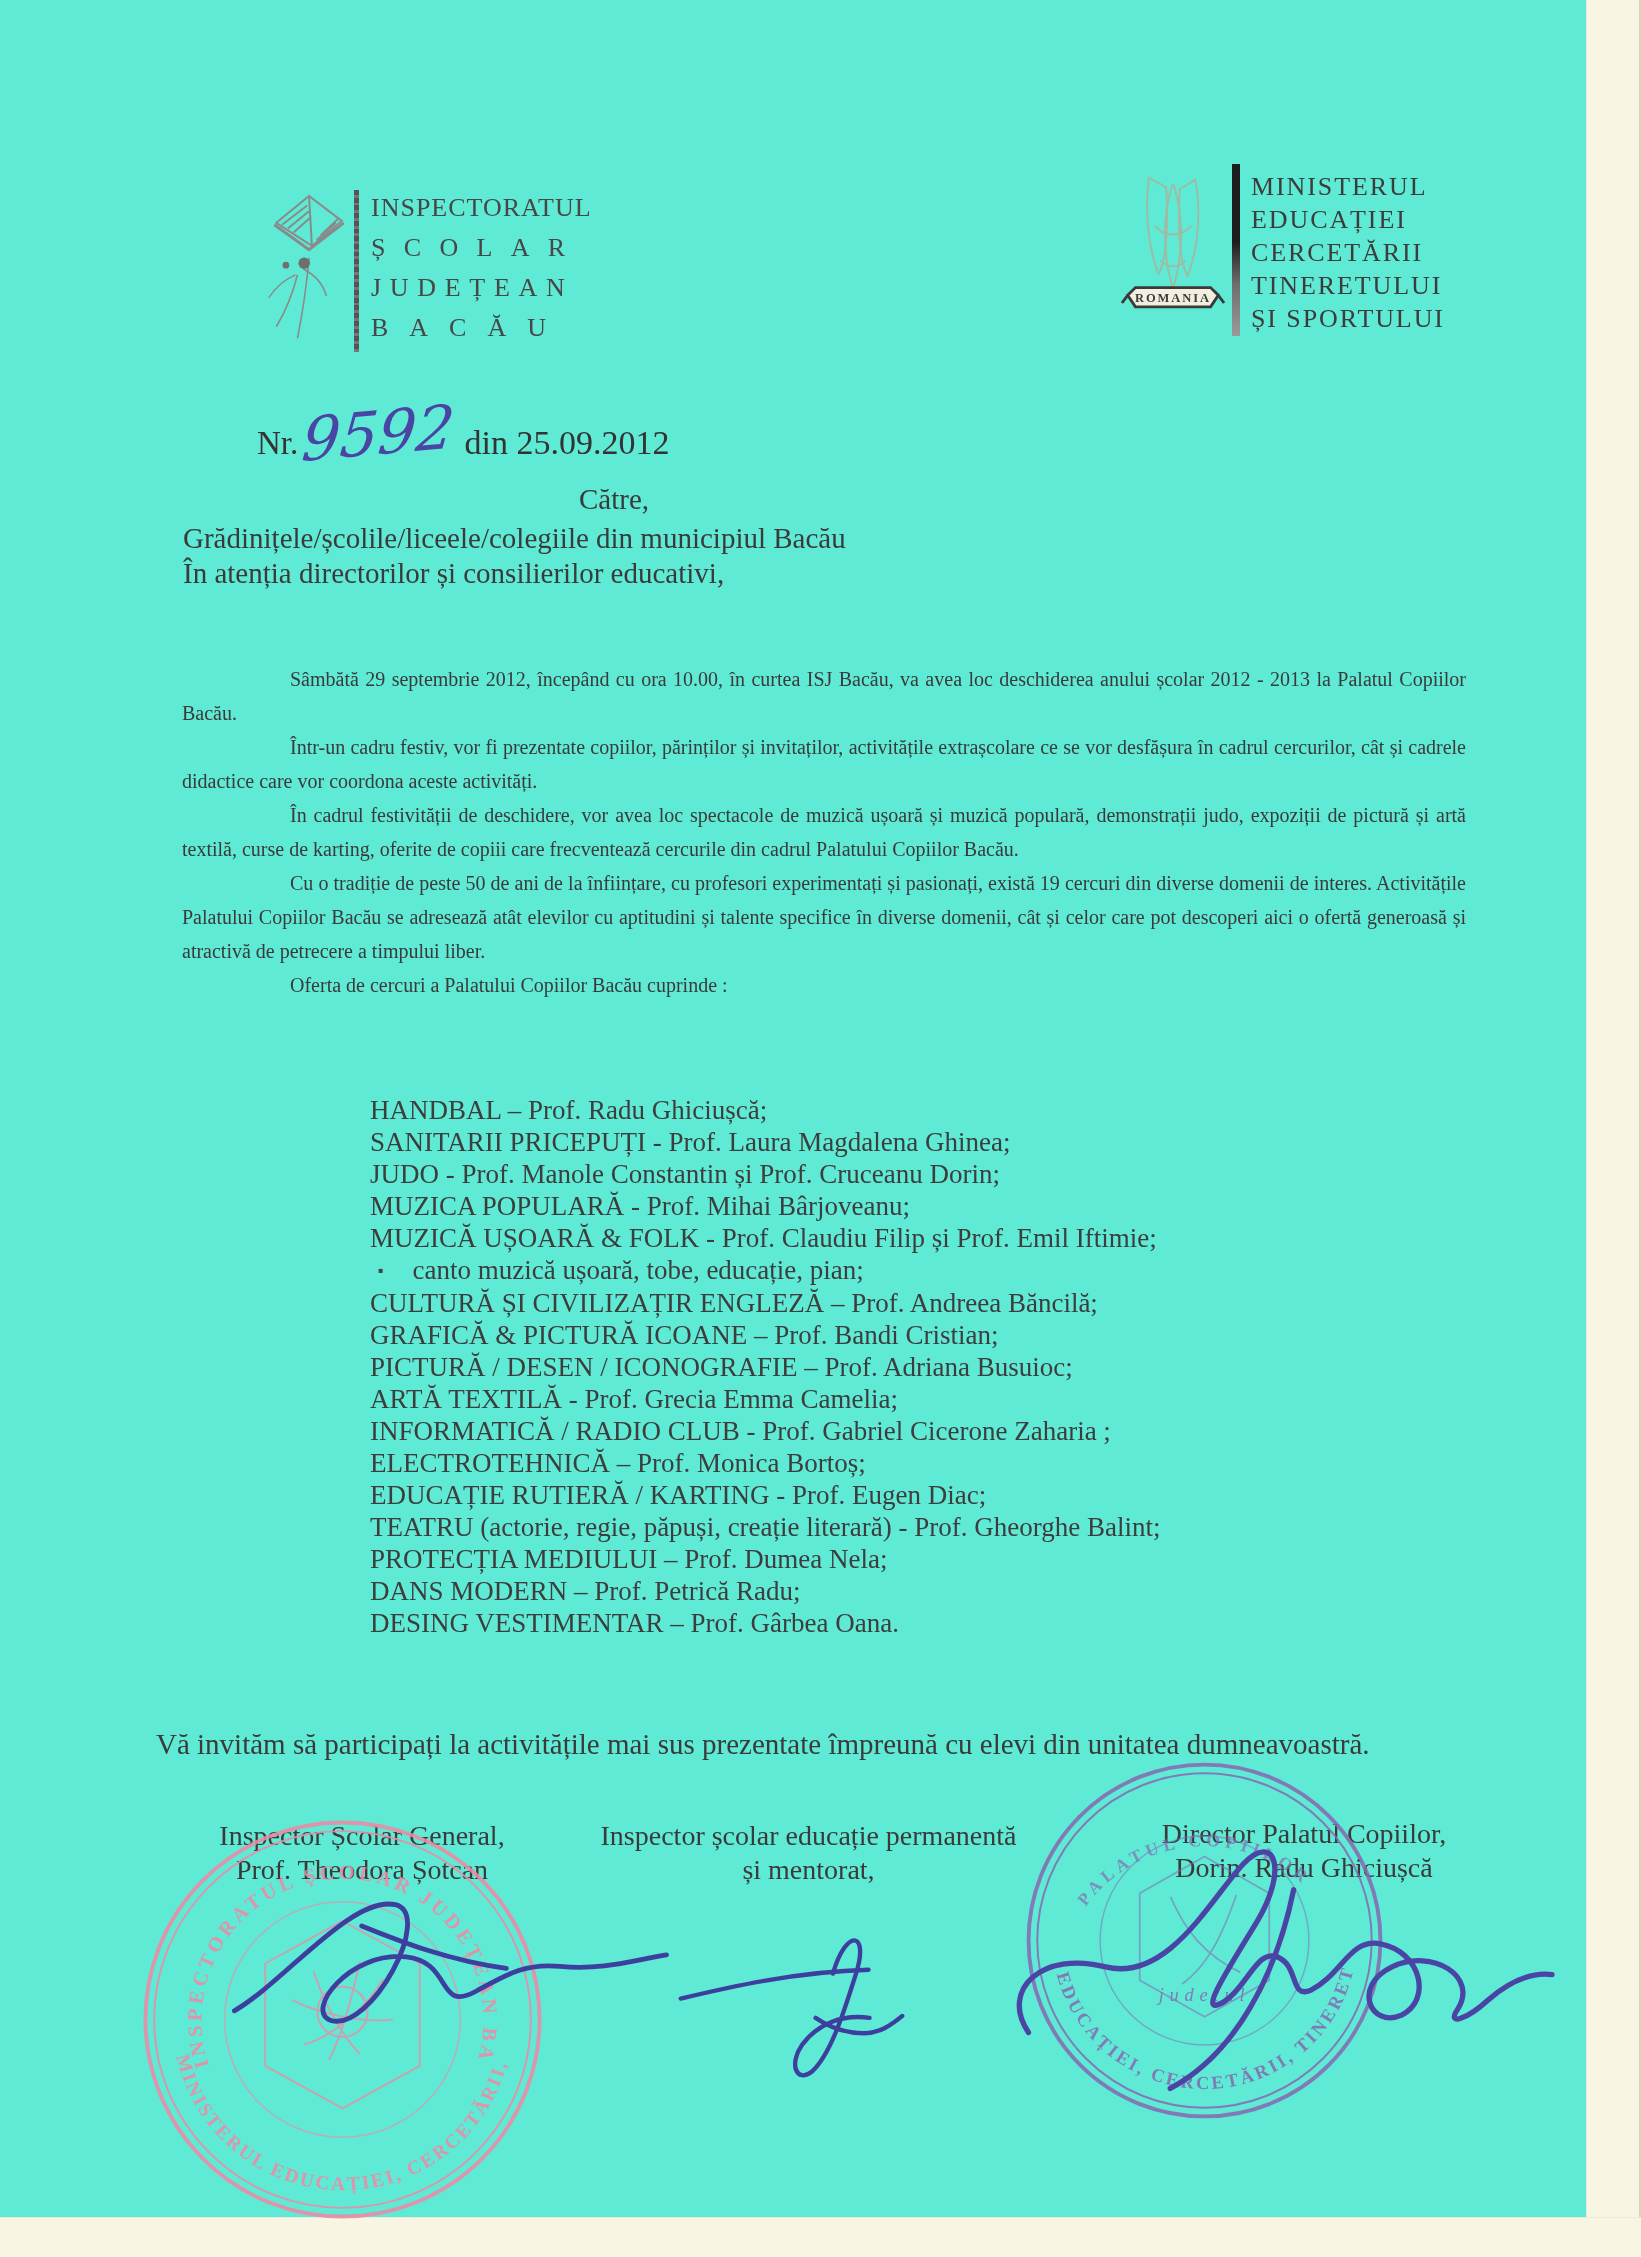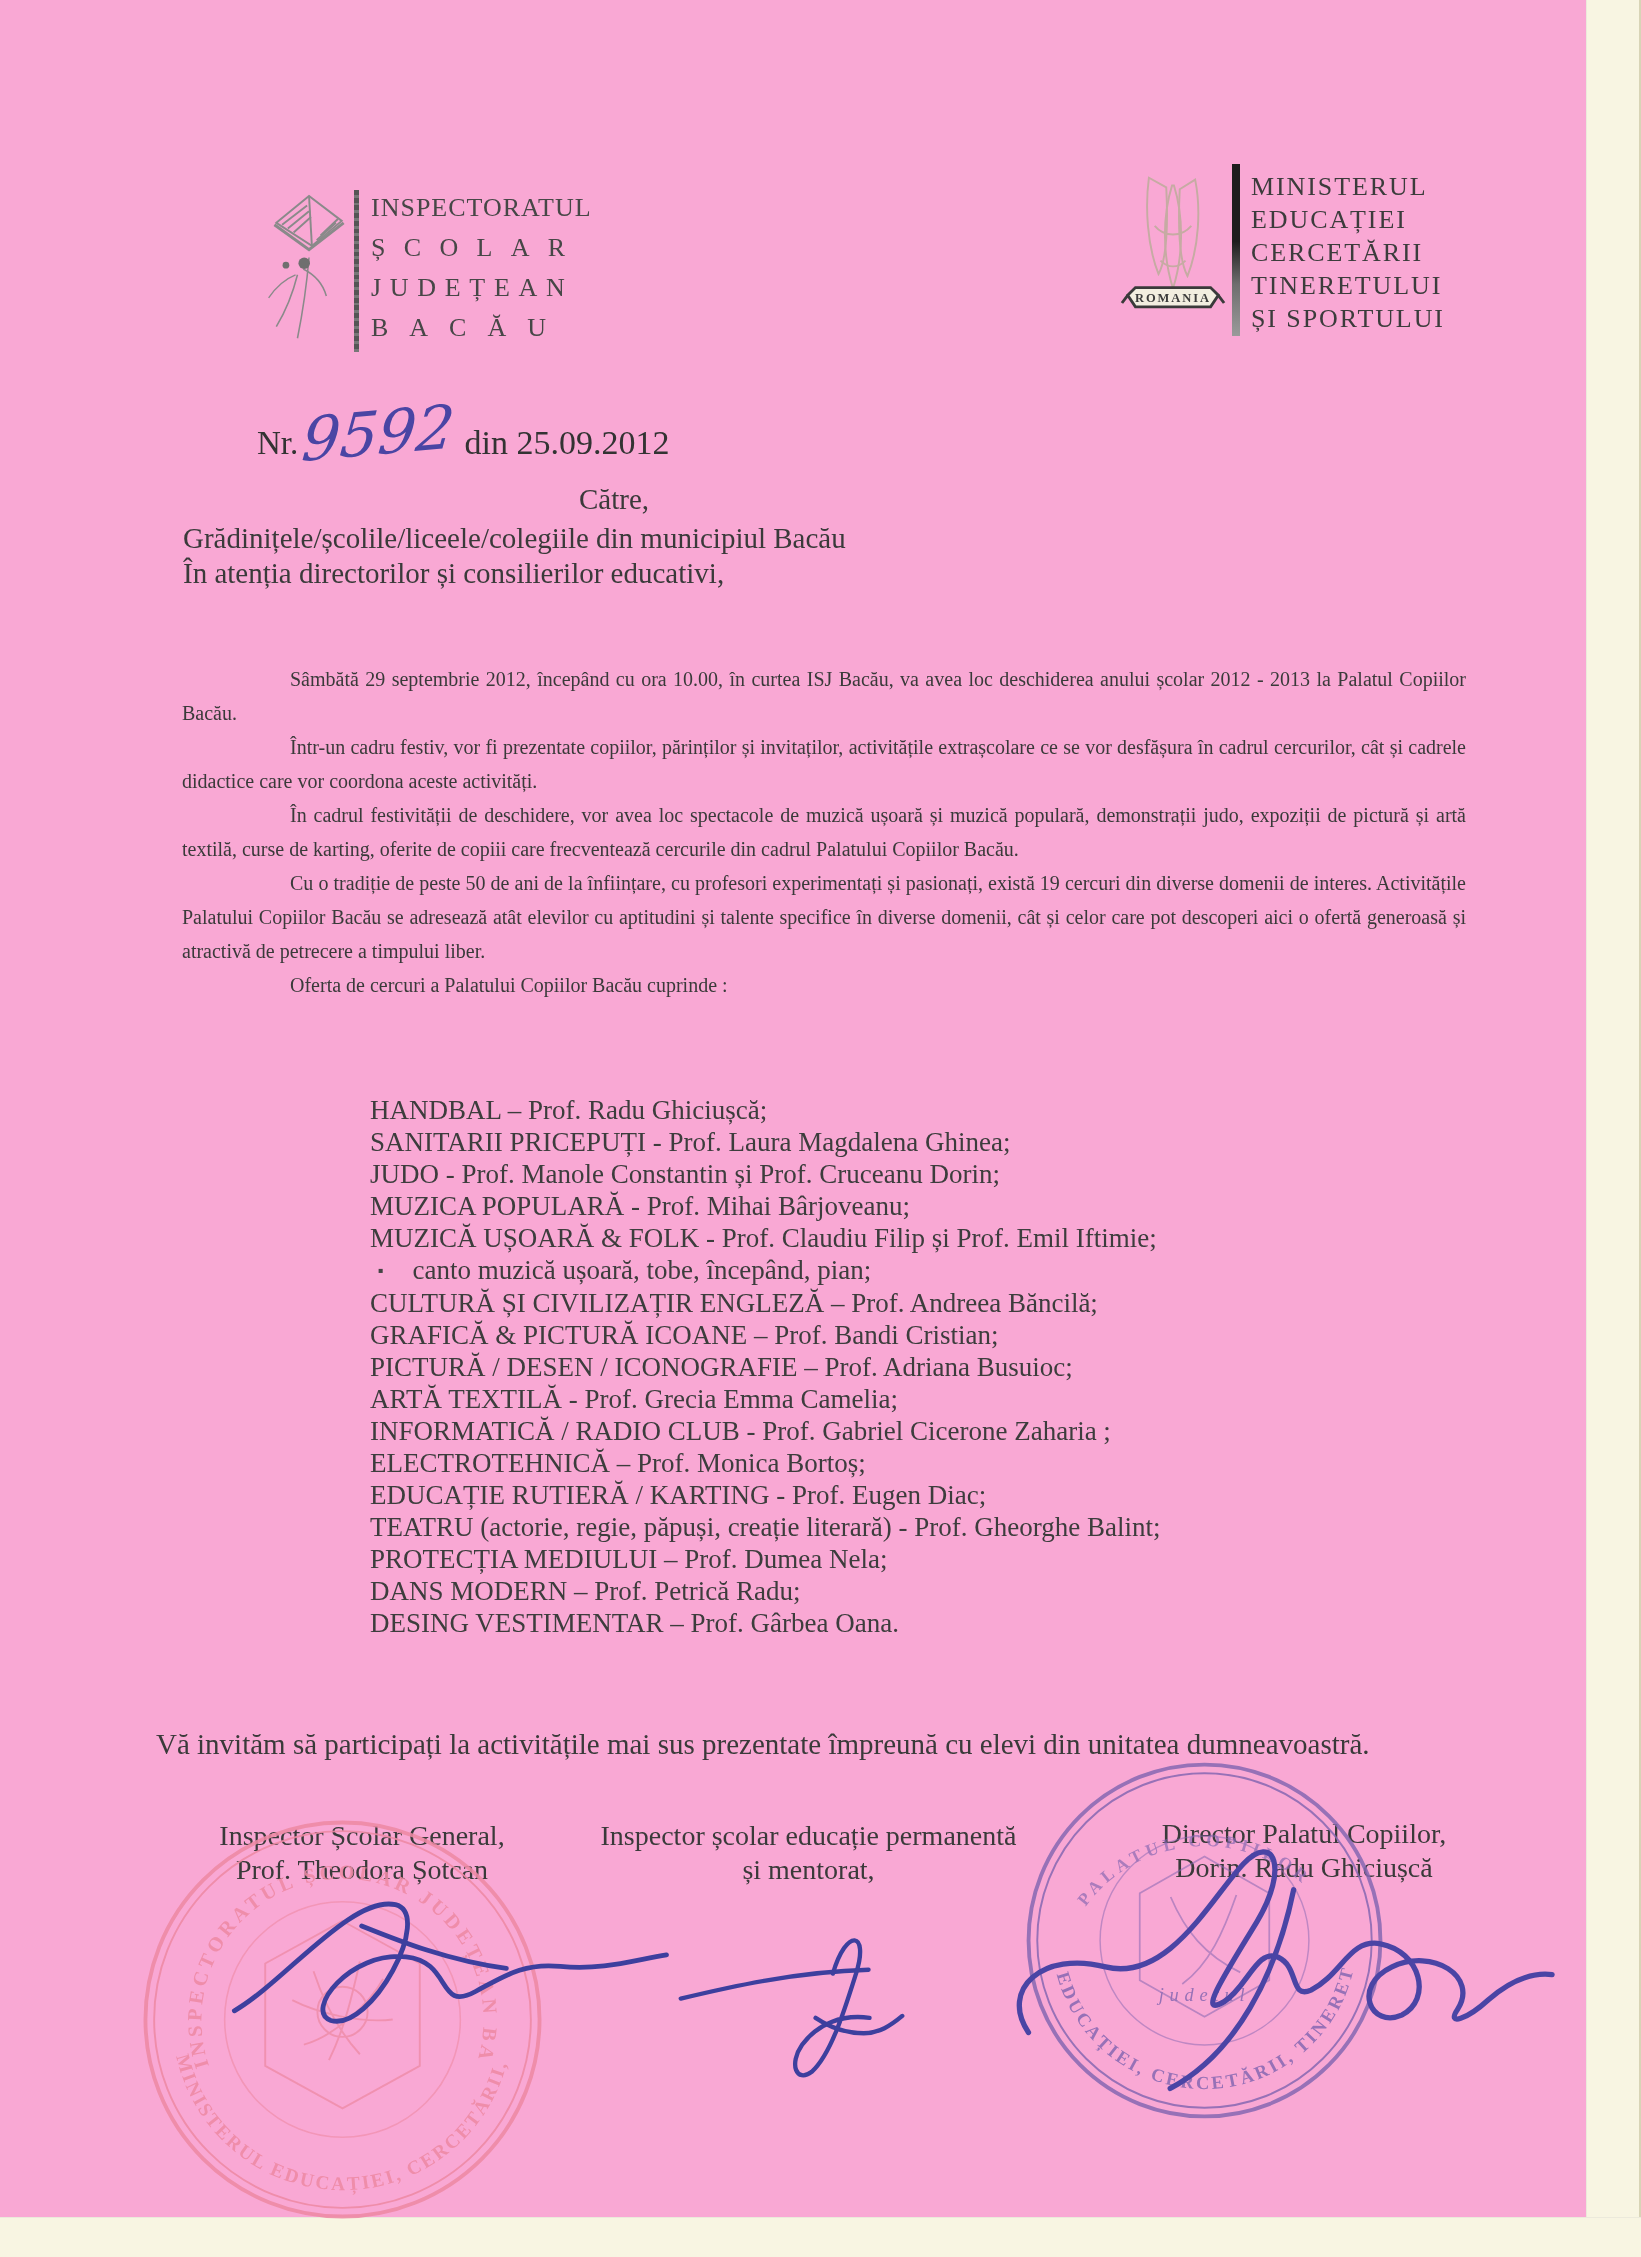--- a/index.html
+++ b/index.html
@@ -1,17 +1,17 @@
 <!DOCTYPE html>
 <html><head>
 <meta charset="utf-8">
 <style>
   html,body{margin:0;padding:0;background:#e8e8e8;}
   .page{
-    position:relative;width:1641px;height:2257px;background:#f9a8d4;
+    position:relative;width:1641px;height:2257px;background:#5eead4;
     font-family:"Liberation Serif","DejaVu Serif",serif;color:#3b3b3b;
     overflow:hidden;margin:0 auto;
   }
   .edge-right{position:absolute;right:0;top:0;width:52px;height:100%;
     background:#f8f5e2;border-left:1px solid #eceadb;border-right:2.9px solid #d8d4b6;}
   .edge-bottom{position:absolute;left:0;bottom:0;width:100%;height:39px;
     background:#f8f5e2;border-top:1px solid #eceadb;}
   .abs{position:absolute;}
 
   
@@ -120,21 +120,21 @@
     <p>Cu o tradiție de peste 50 de ani de la înființare, cu profesori experimentați și pasionați, există 19 cercuri  din diverse domenii de interes. Activitățile Palatului Copiilor Bacău se adresează atât elevilor cu aptitudini și talente specifice în diverse domenii, cât și celor care pot descoperi aici o ofertă generoasă și atractivă de petrecere a timpului liber.</p>
     <p class="noj">Oferta de cercuri a Palatului Copiilor Bacău cuprinde :</p>
   </div>
 
   <div class="abs offer" style="left:370px;top:1094px;">
     <div>HANDBAL – Prof. Radu Ghiciușcă;</div>
     <div>SANITARII PRICEPUȚI - Prof. Laura Magdalena Ghinea;</div>
     <div>JUDO - Prof. Manole Constantin și Prof. Cruceanu Dorin;</div>
     <div>MUZICA POPULARĂ - Prof. Mihai Bârjoveanu;</div>
     <div>MUZICĂ UȘOARĂ &amp; FOLK - Prof. Claudiu Filip și Prof. Emil Iftimie;</div>
-    <div class="sub"><span class="bullet">▪</span><span>canto muzică ușoară, tobe, începând, pian;</span></div>
+    <div class="sub"><span class="bullet">▪</span><span>canto muzică ușoară, tobe, educație, pian;</span></div>
     <div>CULTURĂ ȘI CIVILIZAȚIR ENGLEZĂ – Prof. Andreea Băncilă;</div>
     <div>GRAFICĂ &amp; PICTURĂ ICOANE – Prof. Bandi Cristian;</div>
     <div>PICTURĂ / DESEN / ICONOGRAFIE – Prof. Adriana Busuioc;</div>
     <div>ARTĂ TEXTILĂ - Prof. Grecia Emma Camelia;</div>
     <div>INFORMATICĂ / RADIO CLUB - Prof. Gabriel Cicerone Zaharia ;</div>
     <div>ELECTROTEHNICĂ – Prof. Monica Bortoș;</div>
     <div>EDUCAȚIE RUTIERĂ / KARTING -  Prof. Eugen Diac;</div>
     <div>TEATRU (actorie, regie, păpuși, creație literară) - Prof. Gheorghe Balint;</div>
     <div>PROTECȚIA MEDIULUI – Prof. Dumea Nela;</div>
     <div>DANS MODERN – Prof. Petrică Radu;</div>

